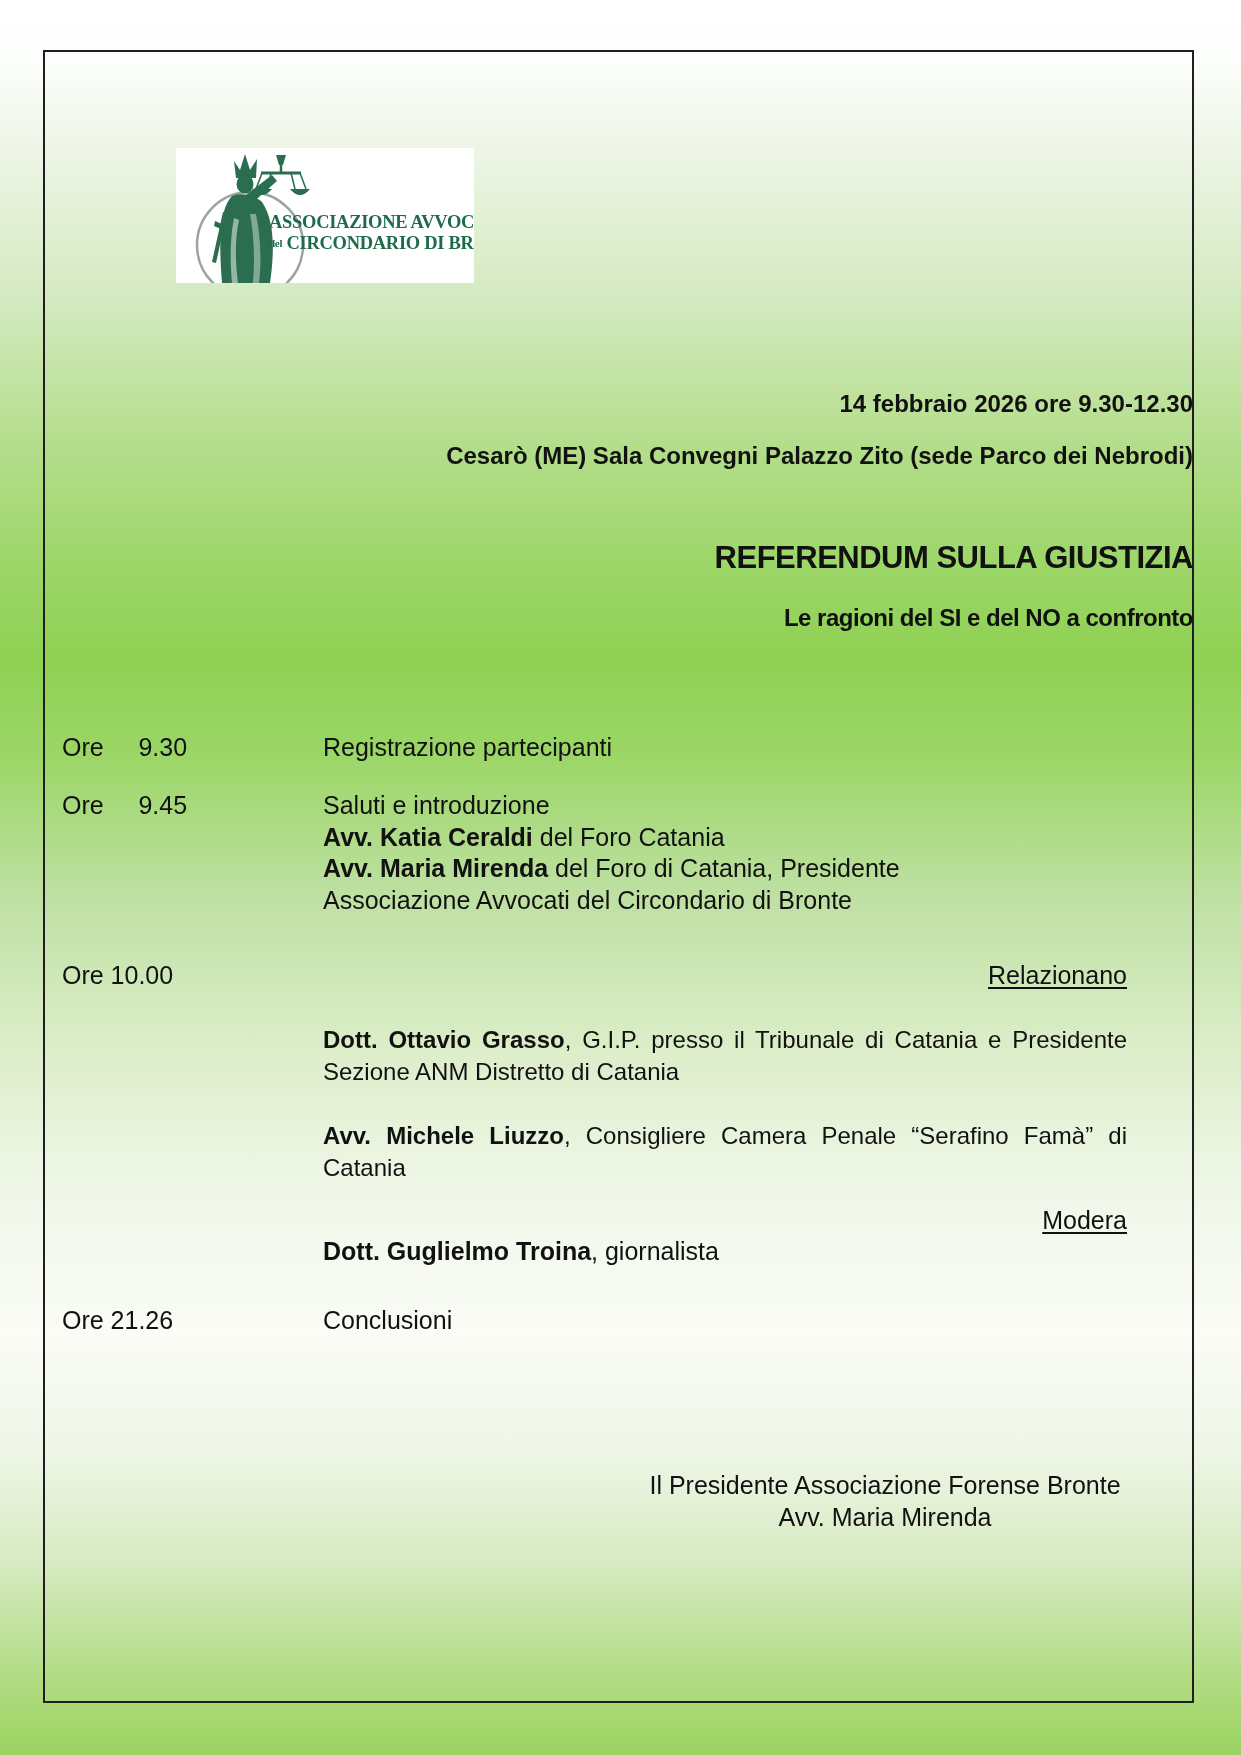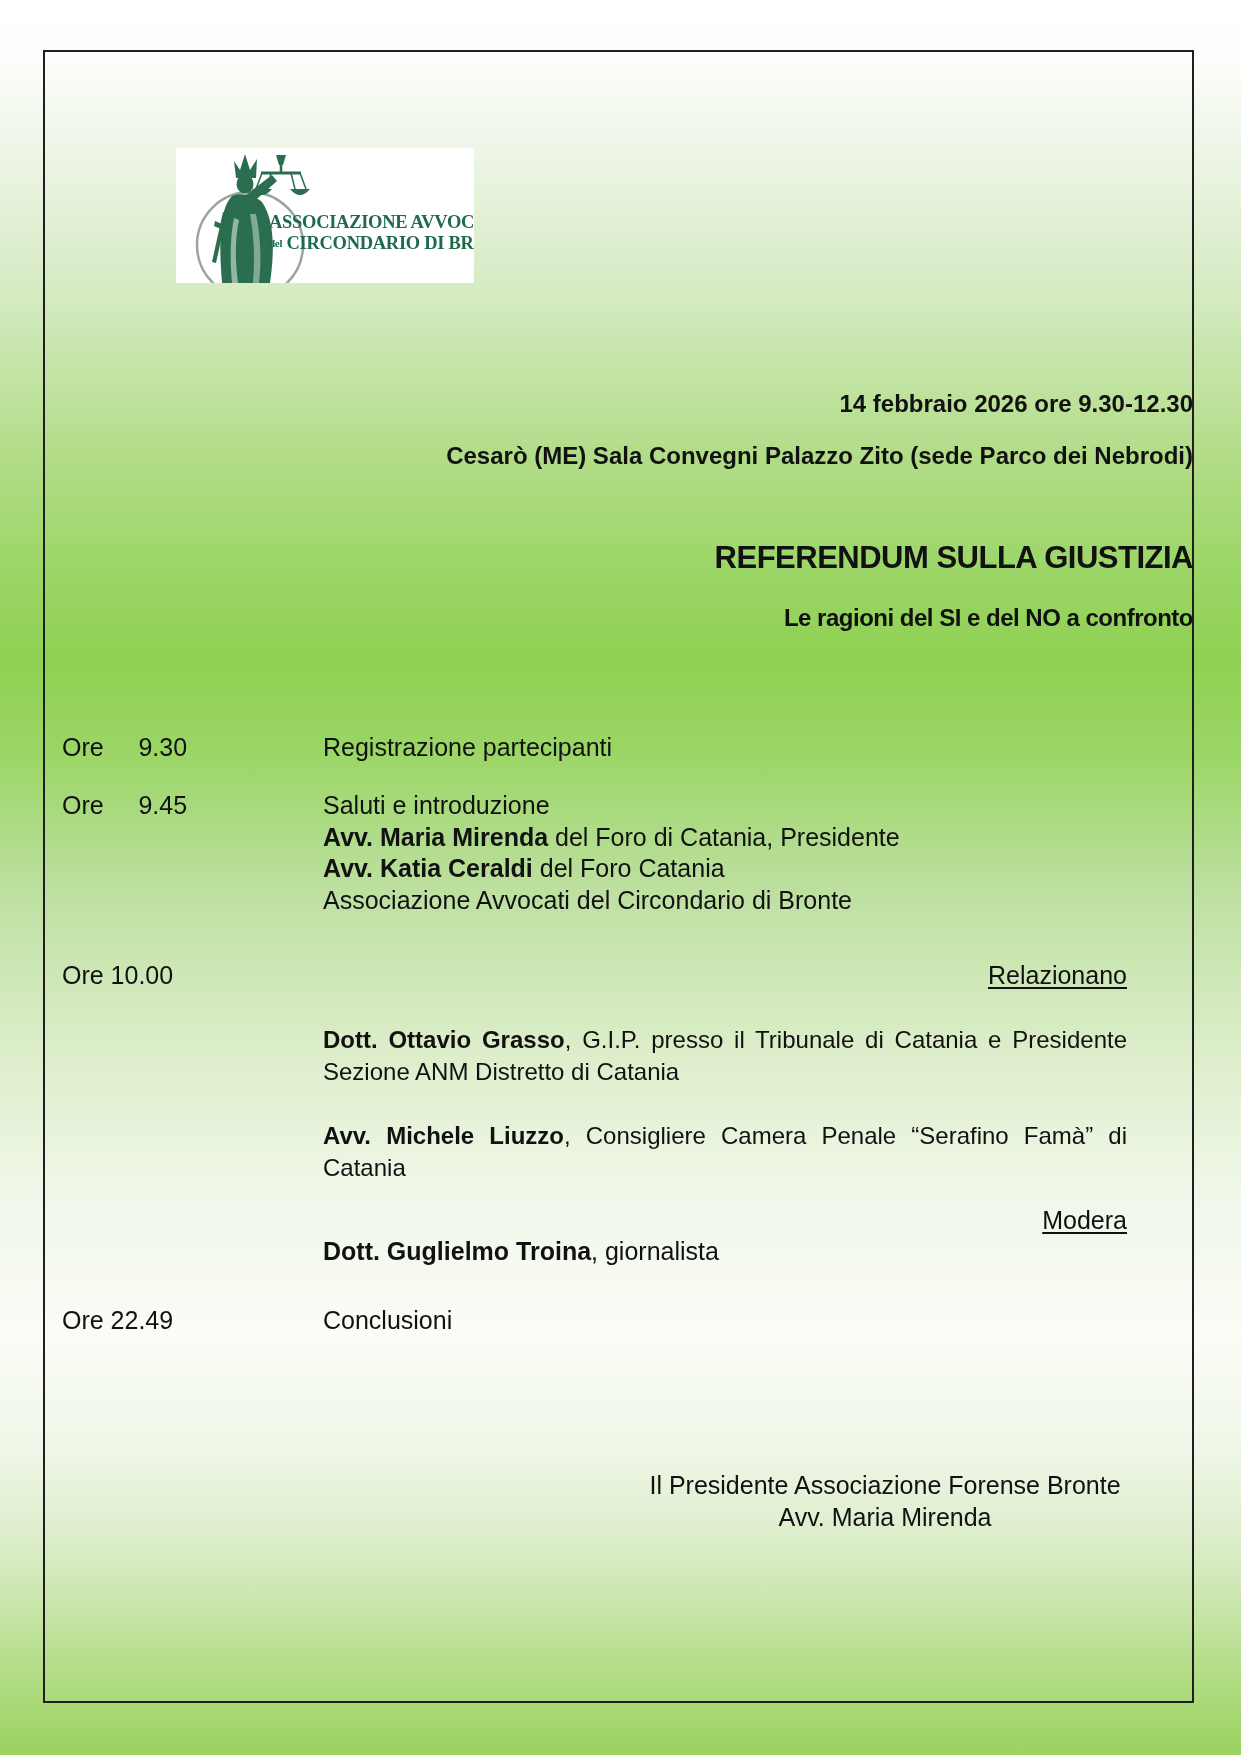--- a/index.html
+++ b/index.html
@@ -113,22 +113,22 @@
 
 <div class="agenda-row" style="top:732px">
   <div class="agenda-time">Ore     9.30</div>
   <div class="agenda-body">Registrazione partecipanti</div>
 </div>
 
 <div class="agenda-row" style="top:790px">
   <div class="agenda-time">Ore     9.45</div>
   <div class="agenda-body">
     <div>Saluti e introduzione</div>
+    <div><span class="b">Avv. Katia Ceraldi</span><span> del Foro Catania</span></div>
     <div><span class="b">Avv. Maria Mirenda</span><span> del Foro di Catania, Presidente</span></div>
-    <div><span class="b">Avv. Katia Ceraldi</span><span> del Foro Catania</span></div>
     <div>Associazione Avvocati del Circondario di Bronte</div>
   </div>
 </div>
 
 <div class="agenda-row" style="top:960px">
   <div class="agenda-time">Ore 10.00</div>
   <div class="agenda-body">
     <div class="u gap-heading">Relazionano</div>
 
     <div class="jpara">
@@ -142,20 +142,20 @@
     </div>
 
     <div class="modera-block">
       <div class="u">Modera</div>
       <div><span class="b">Dott. Guglielmo Troina</span><span>, giornalista</span></div>
     </div>
   </div>
 </div>
 
 <div class="agenda-row" style="top:1305px">
-  <div class="agenda-time">Ore 22.49</div>
+  <div class="agenda-time">Ore 21.26</div>
   <div class="agenda-body">Conclusioni</div>
 </div>
 
 <div class="signature">
   <div>Il Presidente Associazione Forense Bronte</div>
   <div>Avv. Maria Mirenda</div>
 </div>
 
 </body></html>

